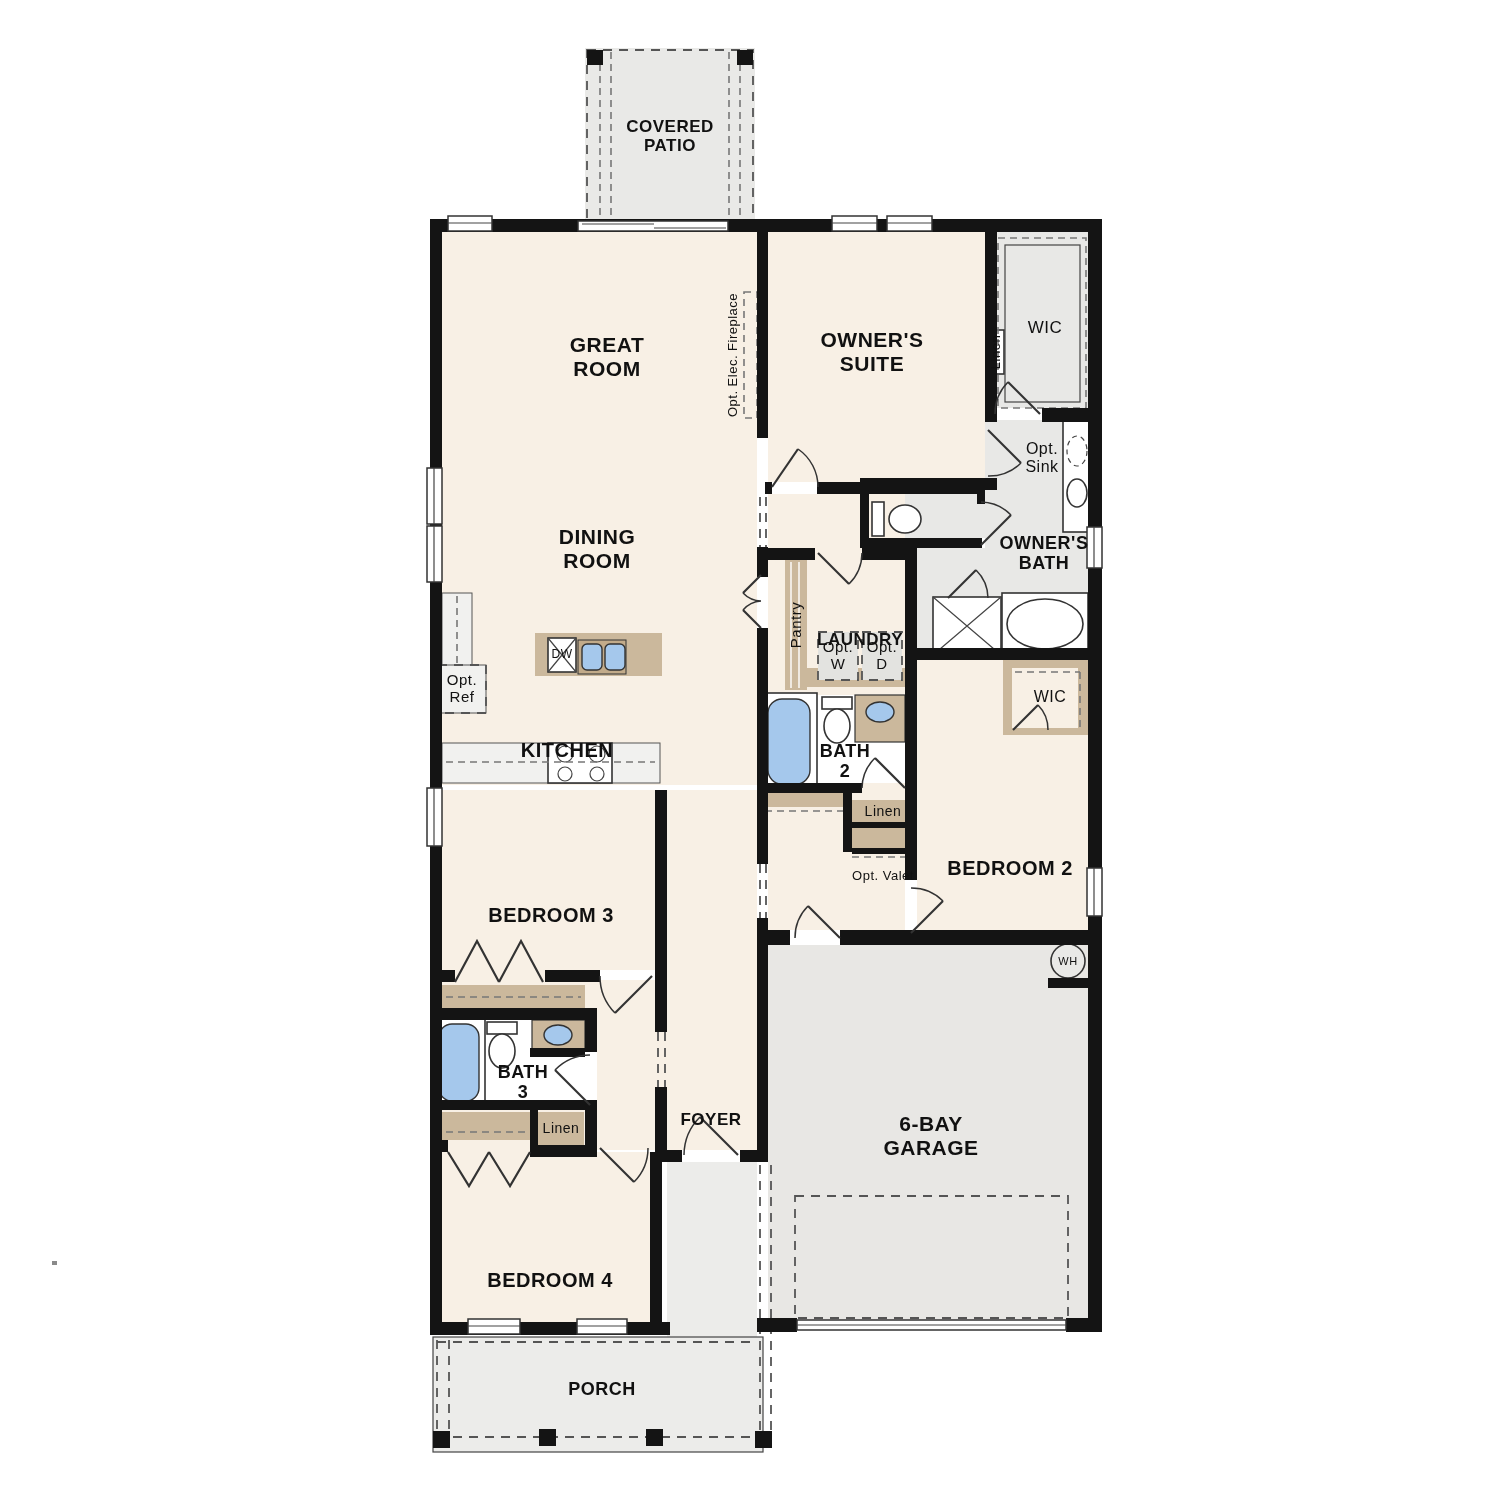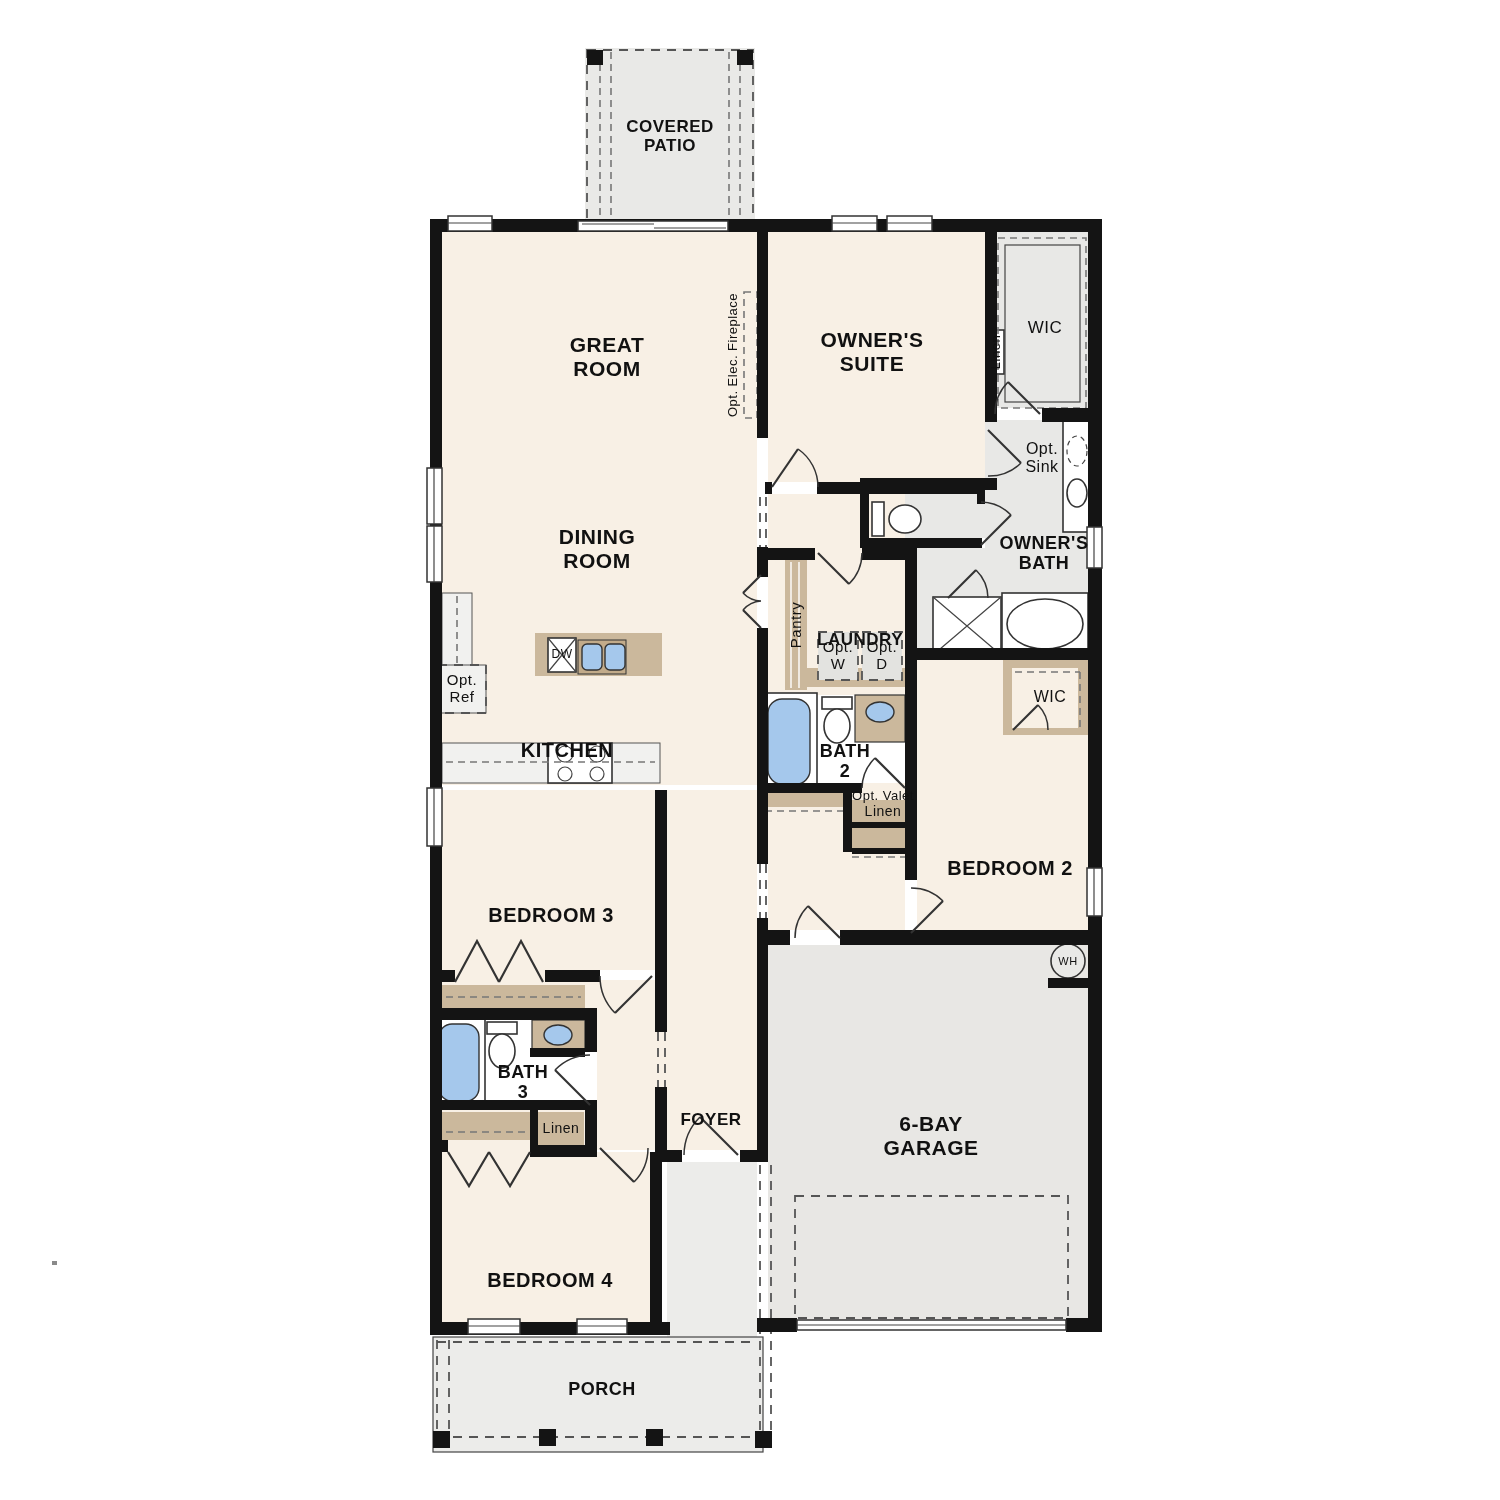--- a/index.html
+++ b/index.html
@@ -289,21 +289,21 @@
 W</div>
 <div class="lbl f15" style="left:882px;top:656px;">Opt.
 D</div>
 <div class="lbl b f20" style="left:567px;top:713px;">KITCHEN</div>
 <div class="lbl f15" style="left:462px;top:689px;">Opt.
 Ref</div>
 <div class="lbl f12" style="left:562px;top:655px;">DW</div>
 <div class="lbl b f18" style="left:845px;top:761px;">BATH
 2</div>
 <div class="lbl f14" style="left:883px;top:812px;">Linen</div>
-<div class="lbl f13" style="left:883px;top:796px;">Opt. Valet</div>
+<div class="lbl f13" style="left:883px;top:876px;">Opt. Valet</div>
 <div class="lbl f16" style="left:1050px;top:697px;">WIC</div>
 <div class="lbl b f20" style="left:1010px;top:831px;">BEDROOM 2</div>
 <div class="lbl b f20" style="left:551px;top:878px;">BEDROOM 3</div>
 <div class="lbl b f18" style="left:523px;top:1082px;">BATH
 3</div>
 <div class="lbl f14" style="left:561px;top:1129px;">Linen</div>
 <div class="lbl b f17" style="left:711px;top:1120px;">FOYER</div>
 <div class="lbl b f20" style="left:550px;top:1243px;">BEDROOM 4</div>
 <div class="lbl b f21" style="left:931px;top:1136px;">6-BAY
 GARAGE</div>

